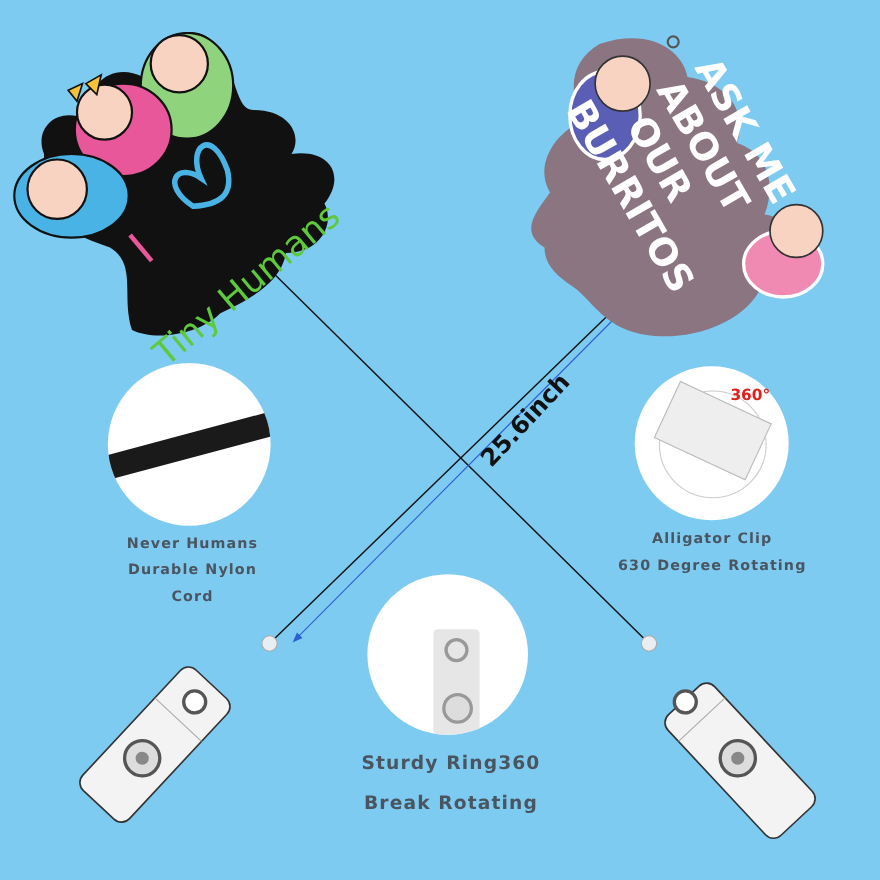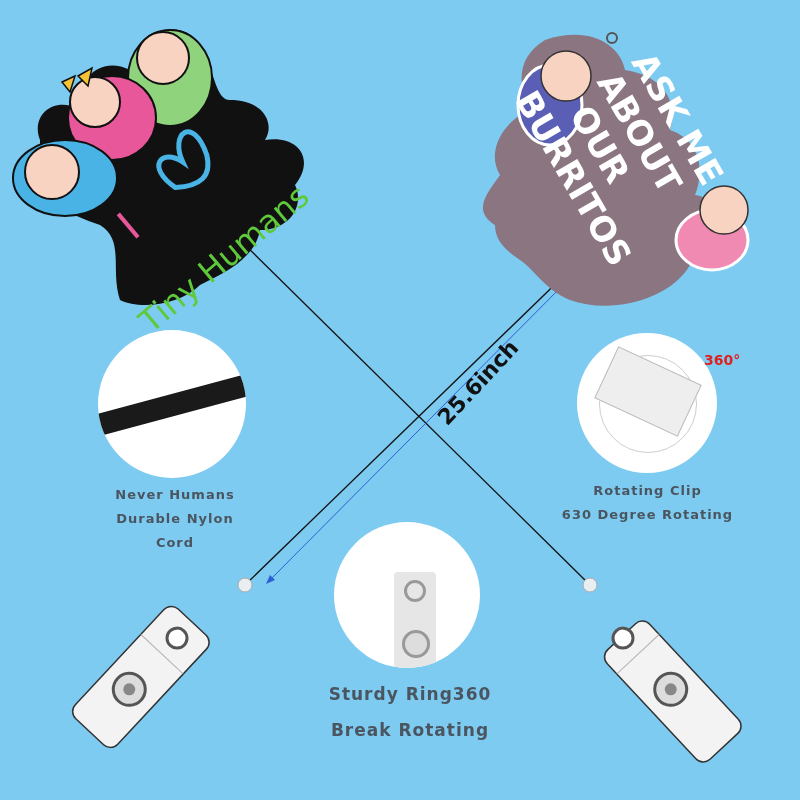--- a/index.html
+++ b/index.html
@@ -3,21 +3,21 @@
 <meta charset="utf-8">
 <style>
   html,body{margin:0;padding:0;}
   body{width:800px;height:800px;overflow:hidden;background:#7ecbf2;font-family:"DejaVu Sans",sans-serif;position:relative;}
   .stage{position:absolute;left:0;top:0;width:800px;height:800px;}
   .caption{position:absolute;text-align:center;color:#4a5560;font-weight:bold;letter-spacing:1px;}
   .cap-small{font-size:13px;line-height:24px;}
   .cap-big{font-size:17px;line-height:36px;}
   .circle{position:absolute;border-radius:50%;background:#ffffff;overflow:hidden;}
   .dim-label{position:absolute;left:425px;top:370px;font-size:22px;font-weight:bold;color:#111;transform:rotate(-47deg);transform-origin:center;white-space:nowrap;}
-  .deg-label{position:absolute;left:664px;top:352px;font-size:14px;font-weight:bold;color:#e0201c;margin-left:40px;}
+  .deg-label{position:absolute;left:664px;top:352px;font-size:14px;font-weight:bold;color:#e0201c;}
   .slogan-line{font-family:"DejaVu Sans",sans-serif;font-weight:bold;fill:#ffffff;font-size:34px;}
   .tiny-text{font-family:"DejaVu Sans",sans-serif;fill:#5fc93c;font-size:32px;}
 </style>
 </head>
 <body>
 
 <div class="stage">
   <svg width="800" height="800" viewBox="0 0 800 800" xmlns="http://www.w3.org/2000/svg">
 
     <line x1="235" y1="235" x2="590" y2="585" stroke="#111" stroke-width="1.3"></line>
@@ -90,21 +90,21 @@
     <div>Durable Nylon Cord</div>
   </div>
 
   
   <div class="circle" style="left:577px;top:333px;width:140px;height:140px;">
     <div style="position:absolute;left:22px;top:22px;width:96px;height:96px;border-radius:50%;border:1px solid #ccc;"></div>
     <div style="position:absolute;left:25px;top:30px;width:90px;height:55px;background:#eee;border:1px solid #bbb;transform:rotate(25deg);"></div>
   </div>
   <div class="deg-label">360°</div>
   <div class="caption cap-small" style="left:560px;top:479px;width:175px;">
-    <div>Rotating Clip</div>
+    <div>Alligator Clip</div>
     <div>630 Degree Rotating</div>
   </div>
 
   
   <div class="circle" style="left:334px;top:522px;width:146px;height:146px;">
     <div style="position:absolute;left:60px;top:50px;width:42px;height:96px;background:#e6e6e6;border-radius:4px;"></div>
     <div style="position:absolute;left:70px;top:58px;width:16px;height:16px;border-radius:50%;border:3px solid #999;"></div>
     <div style="position:absolute;left:68px;top:108px;width:22px;height:22px;border-radius:50%;border:3px solid #999;background:#ddd;"></div>
   </div>
   <div class="caption cap-big" style="left:310px;top:676px;width:200px;">

